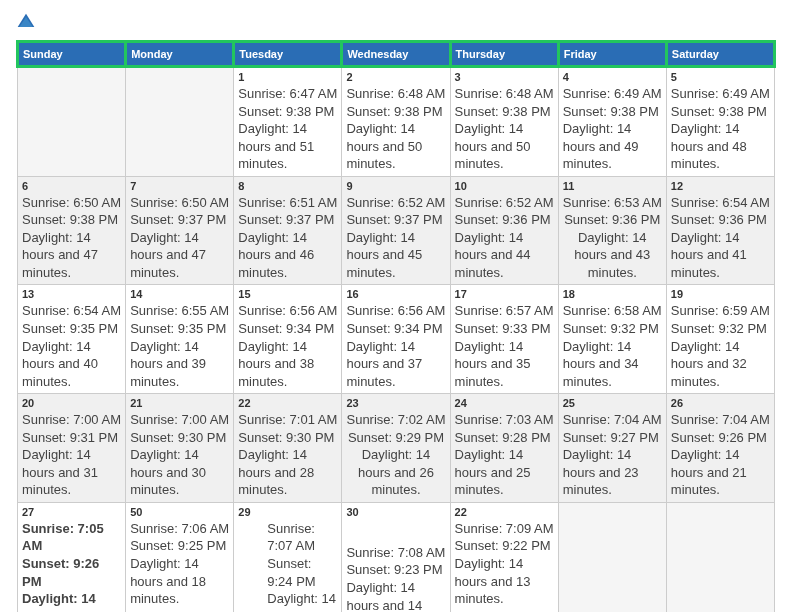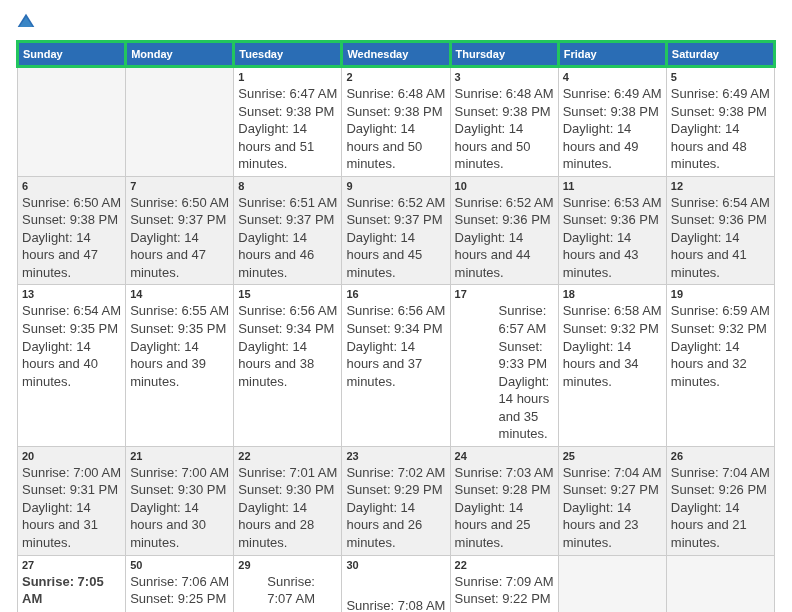--- a/index.html
+++ b/index.html
@@ -198,21 +198,21 @@
 Daylight: 14 hours and 45 minutes.</div>
           </td>
           <td>
             <span class="day-number">10</span>
             <div class="day-info" style="white-space: pre-line;">Sunrise: 6:52 AM
 Sunset: 9:36 PM
 Daylight: 14 hours and 44 minutes.</div>
           </td>
           <td>
             <span class="day-number">11</span>
-            <div class="day-info" style="white-space: pre-line;">Sunrise: 6:53 AM
+            <div class="day-info" style="white-space: pre-line; text-align: center;">Sunrise: 6:53 AM
 Sunset: 9:36 PM
 Daylight: 14 hours and 43 minutes.</div>
           </td>
           <td>
             <span class="day-number">12</span>
             <div class="day-info" style="white-space: pre-line;">Sunrise: 6:54 AM
 Sunset: 9:36 PM
 Daylight: 14 hours and 41 minutes.</div>
           </td>
         </tr>
@@ -236,21 +236,21 @@
 Daylight: 14 hours and 38 minutes.</div>
           </td>
           <td>
             <span class="day-number">16</span>
             <div class="day-info" style="white-space: pre-line;">Sunrise: 6:56 AM
 Sunset: 9:34 PM
 Daylight: 14 hours and 37 minutes.</div>
           </td>
           <td>
             <span class="day-number">17</span>
-            <div class="day-info" style="white-space: pre-line; margin-left: 44px;">Sunrise: 6:57 AM
+            <div class="day-info" style="white-space: pre-line;">Sunrise: 6:57 AM
 Sunset: 9:33 PM
 Daylight: 14 hours and 35 minutes.</div>
           </td>
           <td>
             <span class="day-number">18</span>
             <div class="day-info" style="white-space: pre-line;">Sunrise: 6:58 AM
 Sunset: 9:32 PM
 Daylight: 14 hours and 34 minutes.</div>
           </td>
           <td>
@@ -274,21 +274,21 @@
 Daylight: 14 hours and 30 minutes.</div>
           </td>
           <td>
             <span class="day-number">22</span>
             <div class="day-info" style="white-space: pre-line;">Sunrise: 7:01 AM
 Sunset: 9:30 PM
 Daylight: 14 hours and 28 minutes.</div>
           </td>
           <td>
             <span class="day-number">23</span>
-            <div class="day-info" style="white-space: pre-line;">Sunrise: 7:02 AM
+            <div class="day-info" style="white-space: pre-line; text-align: center;">Sunrise: 7:02 AM
 Sunset: 9:29 PM
 Daylight: 14 hours and 26 minutes.</div>
           </td>
           <td>
             <span class="day-number">24</span>
             <div class="day-info" style="white-space: pre-line;">Sunrise: 7:03 AM
 Sunset: 9:28 PM
 Daylight: 14 hours and 25 minutes.</div>
           </td>
           <td>

